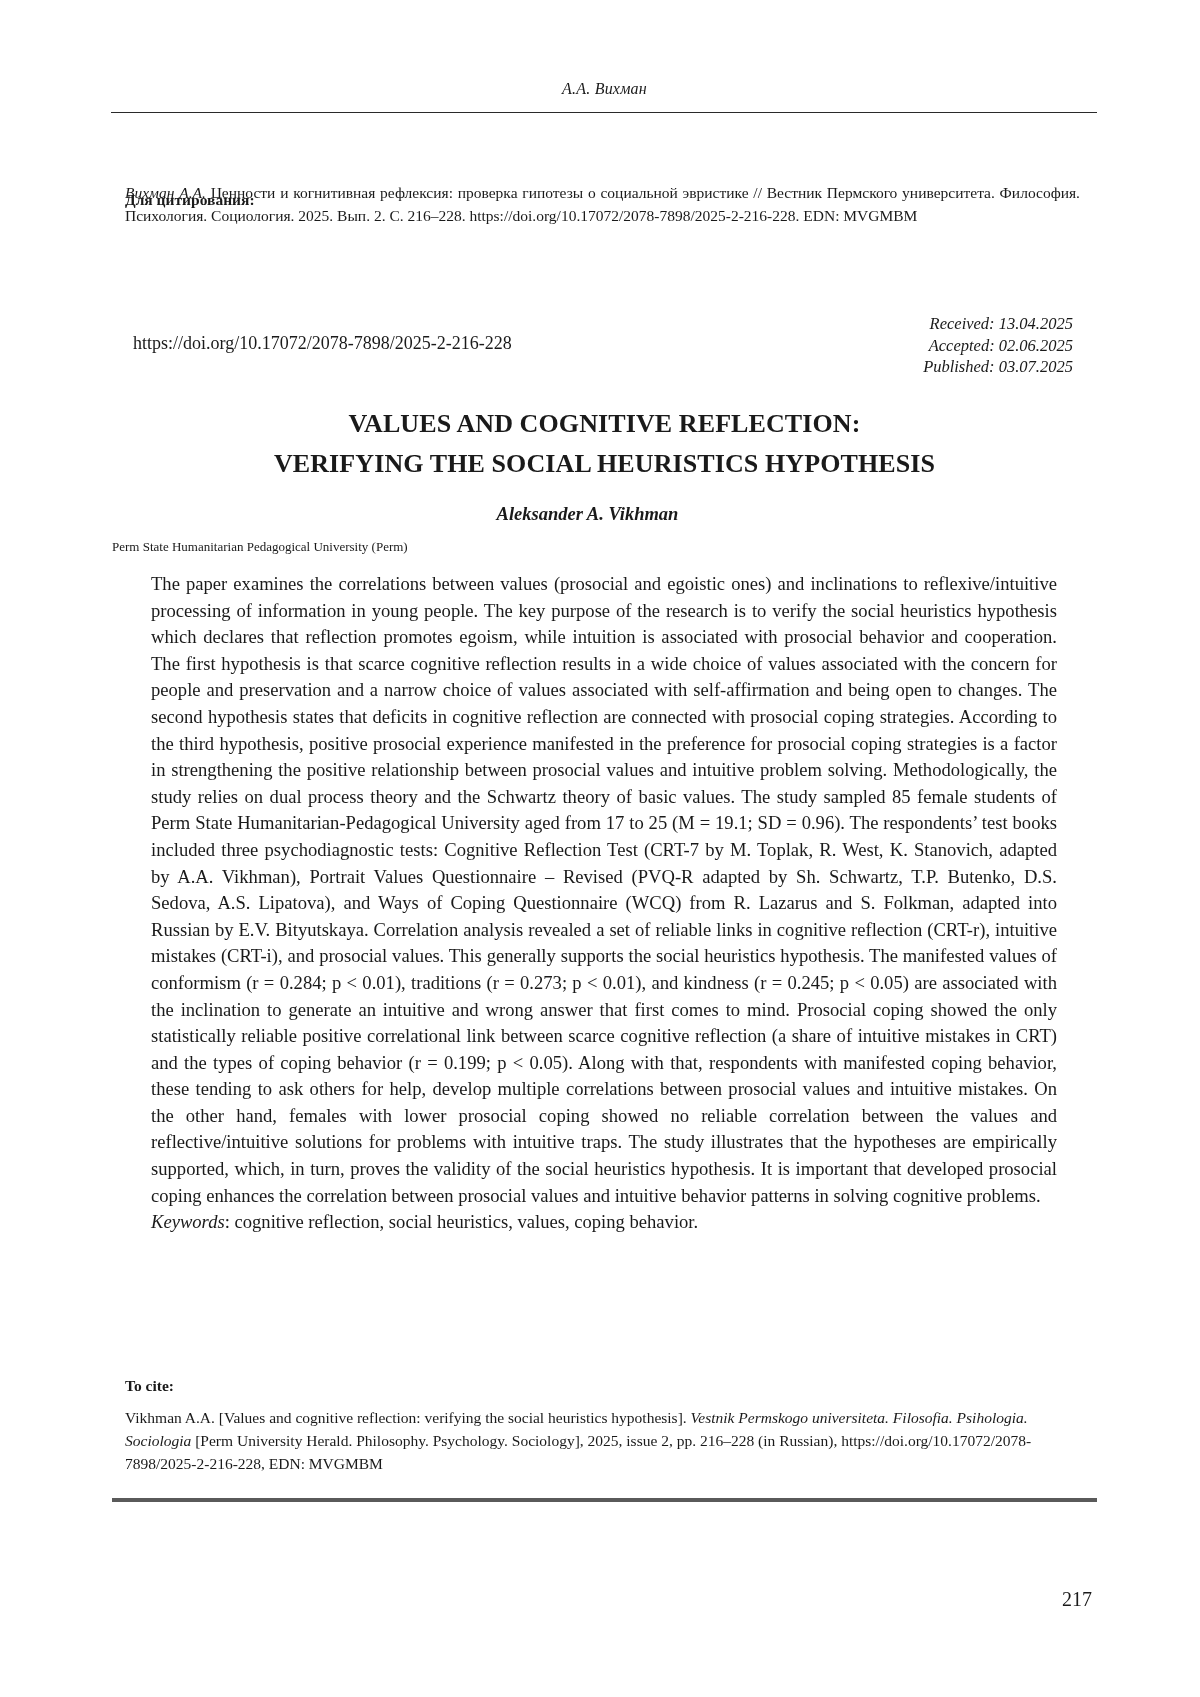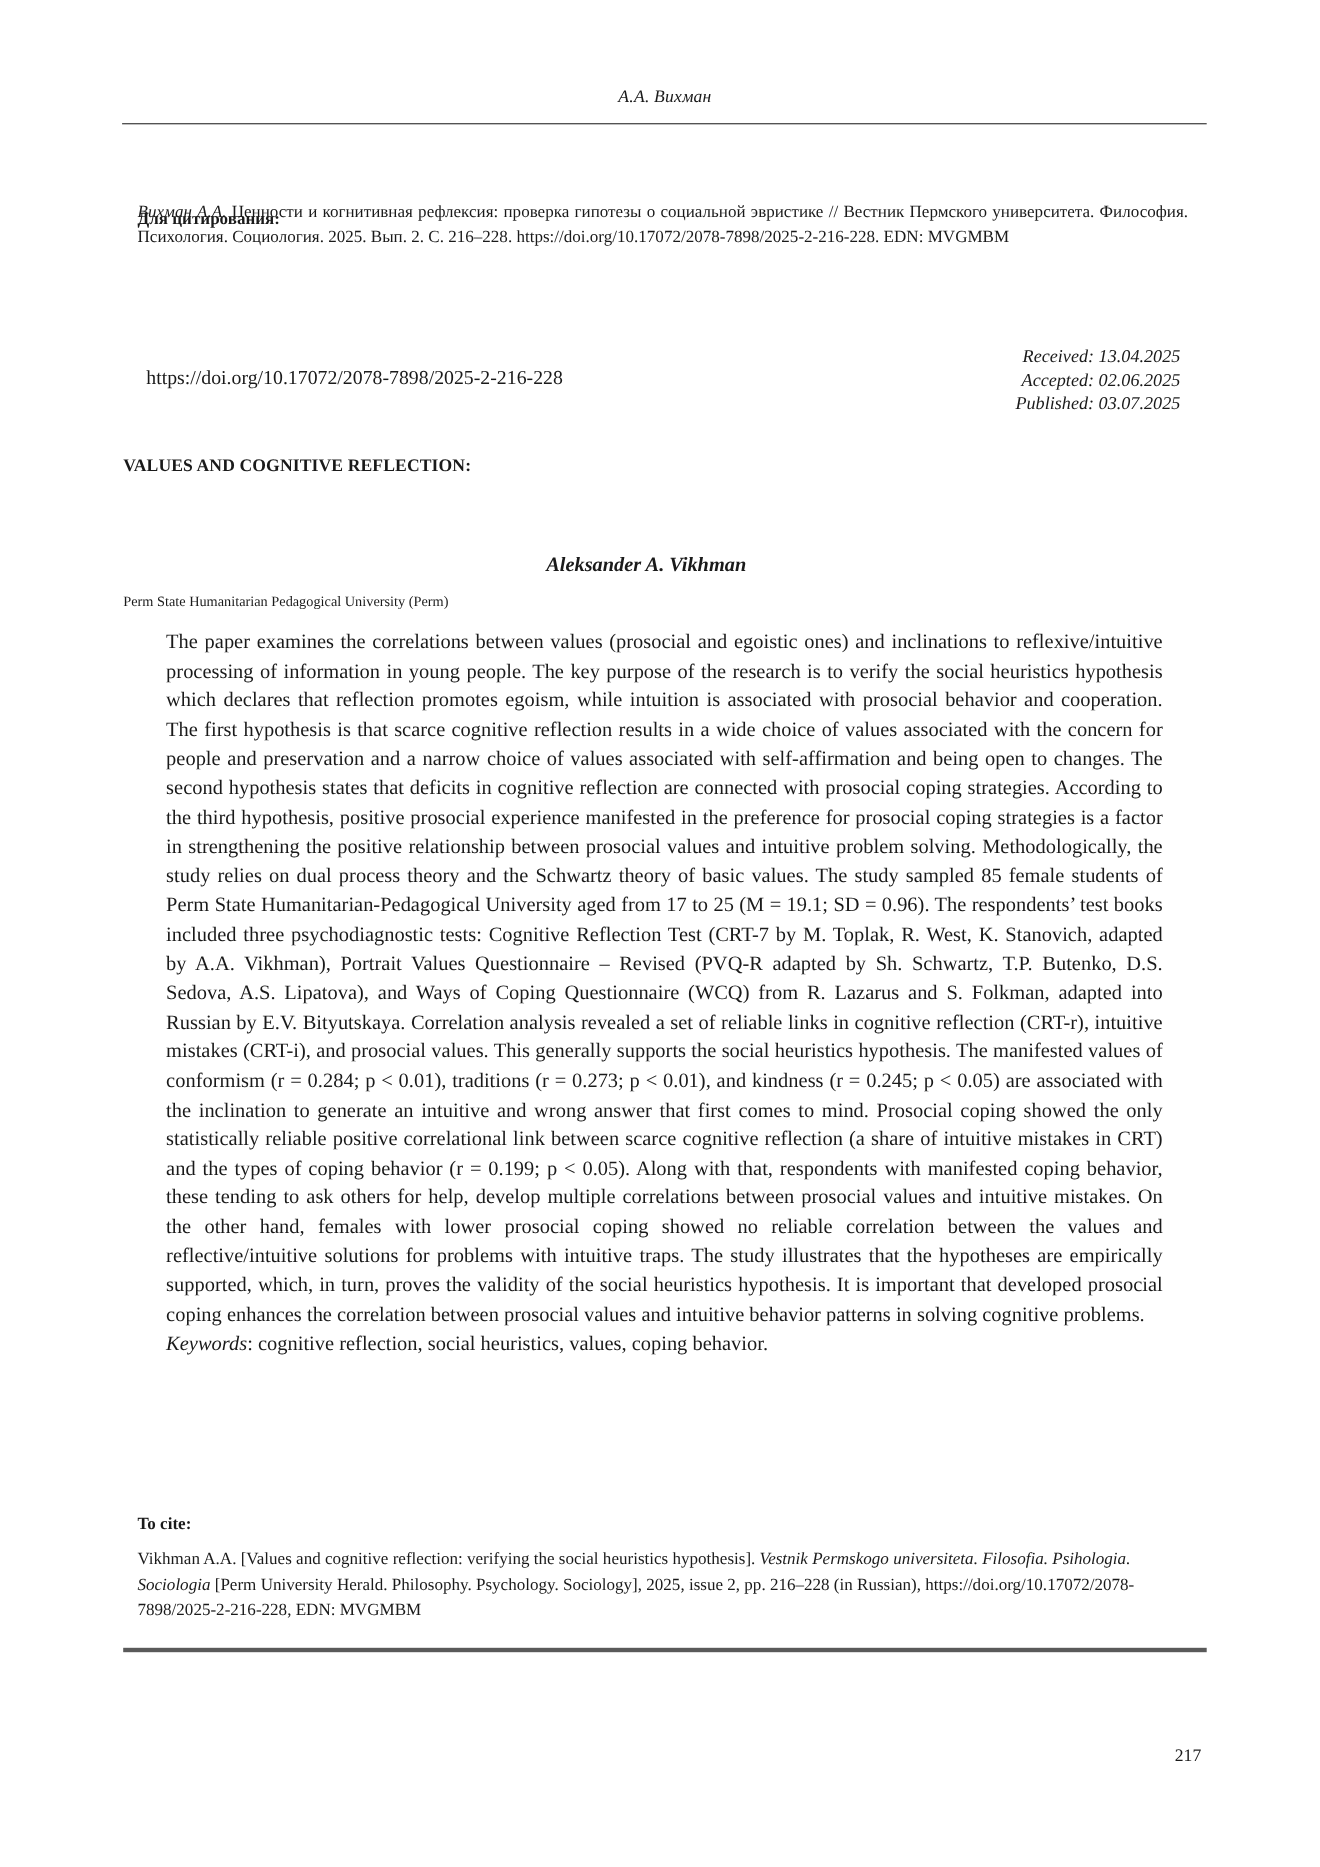--- a/index.html
+++ b/index.html
@@ -23,22 +23,22 @@
       font-size: 15.5px; line-height: 23px; text-align: justify;
     }
     .doi-line {
       position: absolute; left: 133px; top: 333px; font-size: 18px;
     }
     .dates {
       position: absolute; right: 127px; top: 313px; text-align: right;
       font-style: italic; font-size: 16.5px; line-height: 21.5px;
     }
     .title {
-      position: absolute; left: 112px; top: 404px; width: 985px; 
-      font-weight: bold; font-size: 16px; line-height: 40px; letter-spacing: 0.1px;
+      position: absolute; left: 112px; top: 404px; width: 985px; text-align: center;
+      font-weight: bold; font-size: 26px; line-height: 40px; letter-spacing: 0.1px;
     }
     .author {
       position: absolute; left: 95px; top: 504px; width: 985px; text-align: center;
       font-weight: bold; font-style: italic; font-size: 18.5px;
     }
     .affiliation {
       position: absolute; left: 112px; top: 539px; width: 985px; text-align: left;
       font-size: 13px;
     }
     .abstract {
@@ -55,41 +55,42 @@
     .cite-en {
       position: absolute; left: 125px; top: 1406px; width: 960px;
       font-size: 15.5px; line-height: 23px;
     }
     .cite-en em { font-style: italic; }
     .foot-rule {
       position: absolute; left: 112px; top: 1498px; width: 985px; height: 4px;
       background: #5a5a5a;
     }
     .page-number {
-      position: absolute; right: 108px; top: 1588px; font-size: 16px;
+      position: absolute; right: 108px; top: 1588px; font-size: 20px;
     }
   </style>
 </head>
 <body>
 
 <div class="running-head">А.А. Вихман</div>
 <div class="head-rule"></div>
 
 <div class="cite-ru-label">Для цитирования:</div>
 <div class="cite-ru"><em>Вихман А.А.</em><span> Ценности и когнитивная рефлексия: проверка гипотезы о социальной эвристике // Вестник Пермского университета. Философия. Психология. Социология. 2025. Вып. 2. С. 216–228. https://doi.org/10.17072/2078-7898/2025-2-216-228. EDN: MVGMBM</span></div>
 
 <div class="doi-line">https://doi.org/10.17072/2078-7898/2025-2-216-228</div>
 <div class="dates">
   <div>Received: 13.04.2025</div>
   <div>Accepted: 02.06.2025</div>
   <div>Published: 03.07.2025</div>
 </div>
 
 <div class="title">
   <div>VALUES AND COGNITIVE REFLECTION:</div>
+  <div>VERIFYING THE SOCIAL HEURISTICS HYPOTHESIS</div>
 </div>
 
 <div class="author">Aleksander A. Vikhman</div>
 <div class="affiliation">Perm State Humanitarian Pedagogical University (Perm)</div>
 
 <div class="abstract">
   <p>The paper examines the correlations between values (prosocial and egoistic ones) and inclinations to re­flexive/intuitive processing of information in young people. The key purpose of the research is to verify the social heuristics hypothesis which declares that reflection promotes egoism, while intuition is associ­ated with prosocial behavior and cooperation. The first hypothesis is that scarce cognitive reflection re­sults in a wide choice of values associated with the concern for people and preservation and a narrow choice of values associated with self-affirmation and being open to changes. The second hypothesis states that deficits in cognitive reflection are connected with prosocial coping strategies. According to the third hypothesis, positive prosocial experience manifested in the preference for prosocial coping strategies is a factor in strengthening the positive relationship between prosocial values and intuitive problem solving. Methodologically, the study relies on dual process theory and the Schwartz theory of basic values. The study sampled 85 female students of Perm State Humanitarian-Pedagogical University aged from 17 to 25 (M = 19.1; SD = 0.96). The respondents’ test books included three psychodiagnostic tests: Cognitive Re­flection Test (CRT-7 by M. Toplak, R. West, K. Stanovich, adapted by A.A. Vikhman), Portrait Values Questionnaire – Revised (PVQ-R adapted by Sh. Schwartz, T.P. Butenko, D.S. Sedova, A.S. Lipatova), and Ways of Coping Questionnaire (WCQ) from R. Lazarus and S. Folkman, adapted into Russian by E.V. Bityutskaya. Correlation analysis revealed a set of reliable links in cognitive reflection (CRT-r), in­tuitive mistakes (CRT-i), and prosocial values. This generally supports the social heuristics hypothesis. The manifested values of conformism (r = 0.284; p &lt; 0.01), traditions (r = 0.273; p &lt; 0.01), and kindness (r = 0.245; p &lt; 0.05) are associated with the inclination to generate an intuitive and wrong answer that first comes to mind. Prosocial coping showed the only statistically reliable positive correlational link be­tween scarce cognitive reflection (a share of intuitive mistakes in CRT) and the types of coping behavior (r = 0.199; p &lt; 0.05). Along with that, respondents with manifested coping behavior, these tending to ask others for help, develop multiple correlations between prosocial values and intuitive mistakes. On the other hand, females with lower prosocial coping showed no reliable correlation between the values and reflective/intuitive solutions for problems with intuitive traps. The study illustrates that the hypotheses are empirically supported, which, in turn, proves the validity of the social heuristics hypothesis. It is im­portant that developed prosocial coping enhances the correlation between prosocial values and intuitive behavior patterns in solving cognitive problems.</p>
   <p class="keywords"><em>Keywords</em><span>: cognitive reflection, social heuristics, values, coping behavior.</span></p>
 </div>
 

